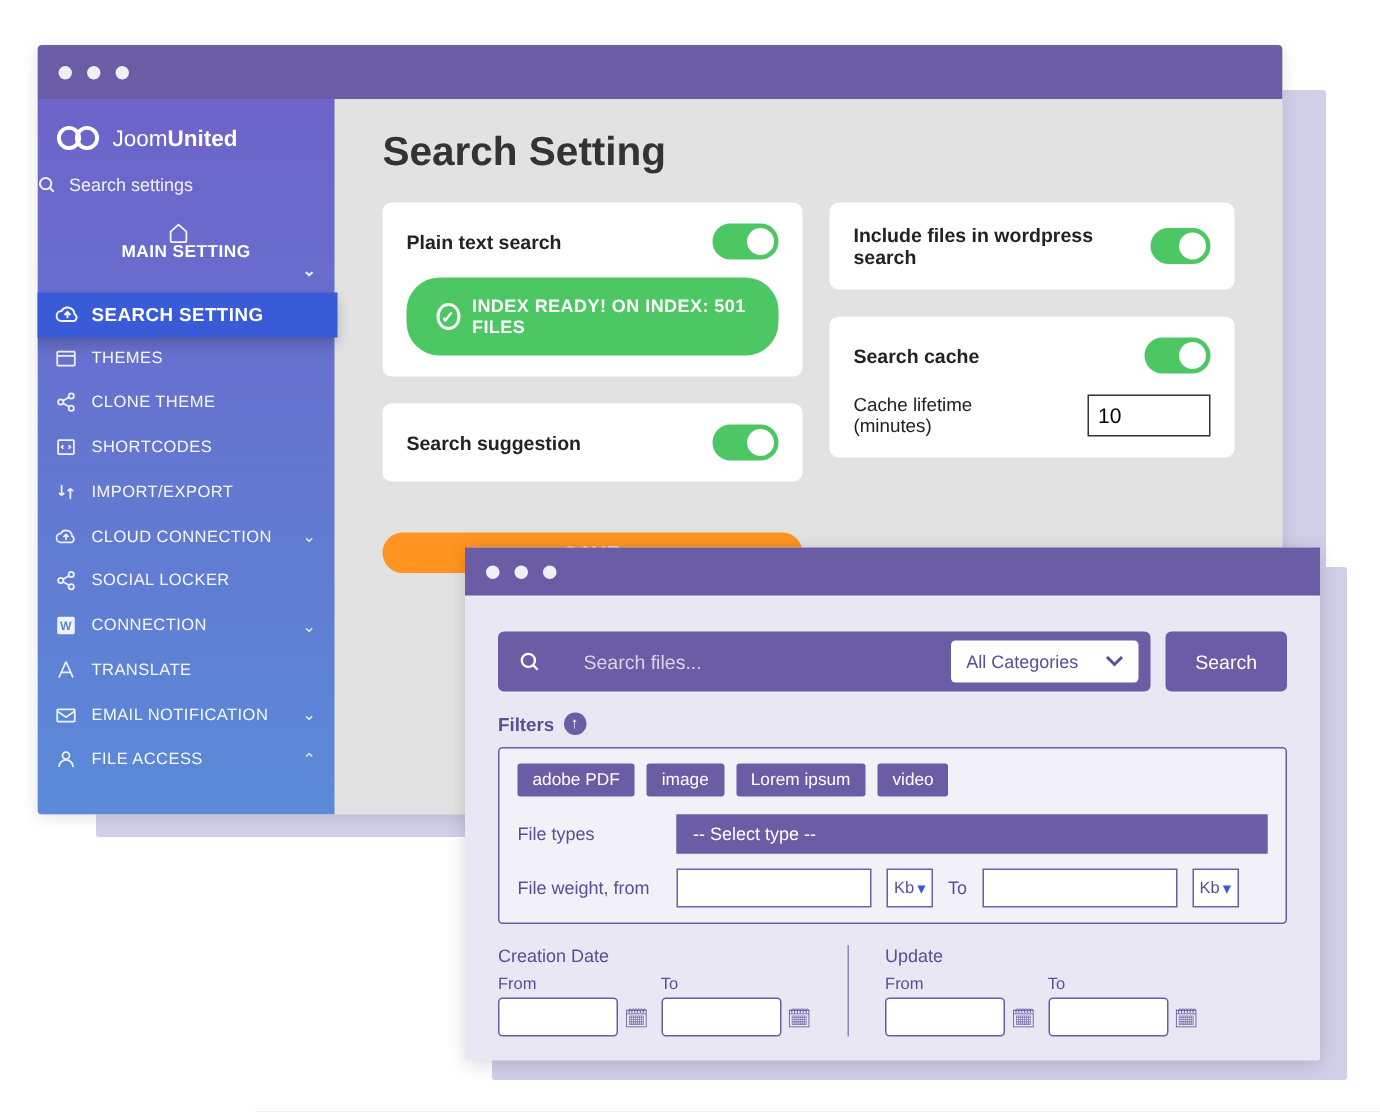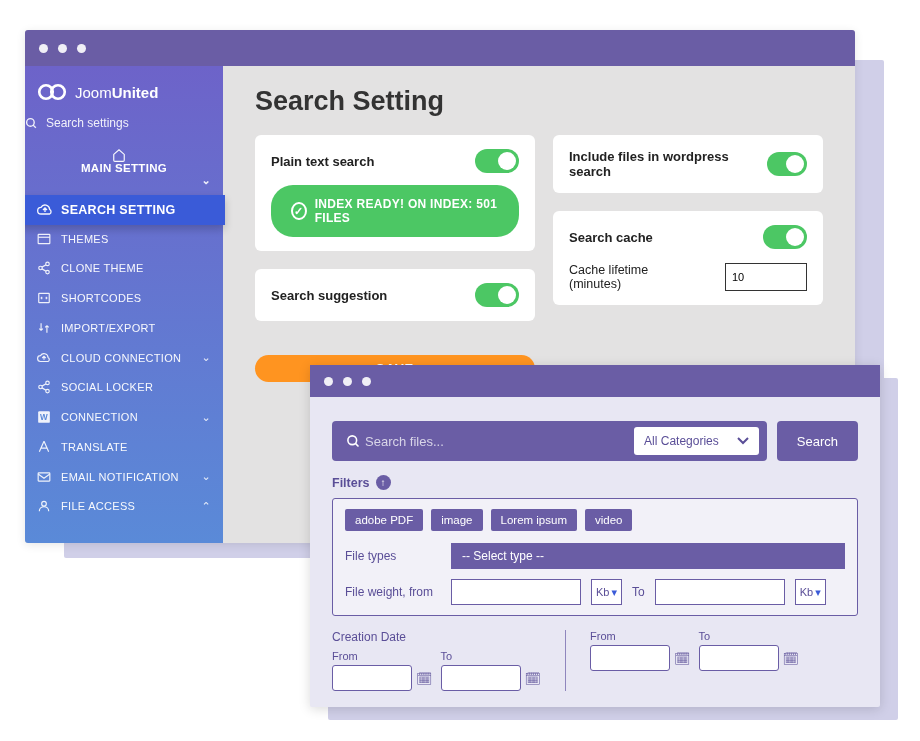--- a/index.html
+++ b/index.html
@@ -30,28 +30,28 @@
 .page-title { font-size: 27px; font-weight: 700; color: #333; margin-bottom: 18px; }
 .cards { display: flex; gap: 18px; }
 .col { display: flex; flex-direction: column; gap: 18px; }
 .card { background: #fff; border-radius: 6px; padding: 14px 16px; }
 .card-row { display: flex; align-items: center; justify-content: space-between; gap: 12px; font-size: 13px; font-weight: 700; color: #222; }
 .toggle { width: 44px; height: 24px; background: #4cc764; border-radius: 12px; position: relative; }
 .toggle::after { content: ''; position: absolute; right: 3px; top: 3px; width: 18px; height: 18px; background: #fff; border-radius: 50%; }
 .index-badge { margin-top: 12px; background: #4cc764; color: #fff; border-radius: 22px; padding: 12px 20px; font-size: 12px; font-weight: 700; display: flex; align-items: center; gap: 8px; letter-spacing: 0.3px; }
 .check-circle { width: 18px; height: 18px; border: 2px solid #fff; border-radius: 50%; display: flex; align-items: center; justify-content: center; font-size: 11px; }
 .input-row { display: flex; align-items: center; justify-content: space-between; margin-top: 14px; font-size: 12.5px; color: #222; gap: 31px; }
-.text-input { width: 82px; height: 28px; border: 1px solid #333; padding: 0 6px; font-size: 11px; }
+.text-input { width: 82px; height: 28px; border: 1px solid #333; padding: 0 6px; font-size: 14px; }
 .save-btn { background: #ff9420; color: #fff; border: none; border-radius: 14px; padding: 6px 30px; font-size: 13px; font-weight: 700; margin-top: 16px; letter-spacing: 1px; cursor: pointer; }
 
 .window2 { position: absolute; left: 310px; top: 365px; width: 570px; height: 342px; background: #e8e7f3; border-radius: 2px; box-shadow: 0 2px 12px rgba(0,0,0,0.15); }
 .w2-titlebar { height: 32px; background: #6a5da5; display: flex; align-items: center; padding: 0 14px; gap: 10px; }
 .w2-body { padding: 24px 22px; }
 .search-bar-row { display: flex; gap: 10px; }
-.search-bar { flex: 1; background: #6a5da5; border-radius: 4px; height: 40px; display: flex; align-items: center; padding: 0 8px 0 14px; color: #fff; gap: 4px; }
+.search-bar { flex: 1; background: #6a5da5; border-radius: 4px; height: 40px; display: flex; align-items: center; padding: 0 8px 0 14px; color: #fff; gap: 28px; }
 .search-bar input { flex: 1; background: transparent; border: none; color: #fff; font-size: 13px; outline: none; }
 .search-bar input::placeholder { color: #d8d5e8; }
 .cat-select { background: #fff; color: #5a4e97; height: 28px; border-radius: 3px; padding: 0 10px; font-size: 12px; display: flex; align-items: center; gap: 18px; cursor: pointer; }
 .search-btn { background: #6a5da5; color: #fff; border: none; border-radius: 4px; padding: 0 20px; font-size: 13px; cursor: pointer; }
 
 .filters-label { margin: 14px 0 8px; color: #5a4e97; font-size: 12.5px; font-weight: 700; display: flex; align-items: flex-end; gap: 6px; }
 .arrow-circle { width: 15px; height: 15px; background: #6a5da5; border-radius: 50%; color: #fff; display: flex; align-items: center; justify-content: center; font-size: 10px; }
 
 .filter-box { border: 1px solid #6a5da5; border-radius: 3px; background: #f2f1f8; padding: 10px 12px; }
 .tags { display: flex; gap: 8px; margin-bottom: 12px; }
@@ -342,20 +342,21 @@
             <span class="date-lbl">To</span>
             <div class="date-input-wrap">
               <input class="date-input" style="">
               <span class="cal-icon">🗓</span>
             </div>
           </div>
         </div>
       </div>
       <div class="vsep"></div>
       <div class="date-group">
+        <div class="date-title">Update</div>
         <div class="date-row">
           <div class="date-col">
             <span class="date-lbl">From</span>
             <div class="date-input-wrap">
               <input class="date-input" style="">
               <span class="cal-icon">🗓</span>
             </div>
           </div>
           <div class="date-col">
             <span class="date-lbl">To</span>

